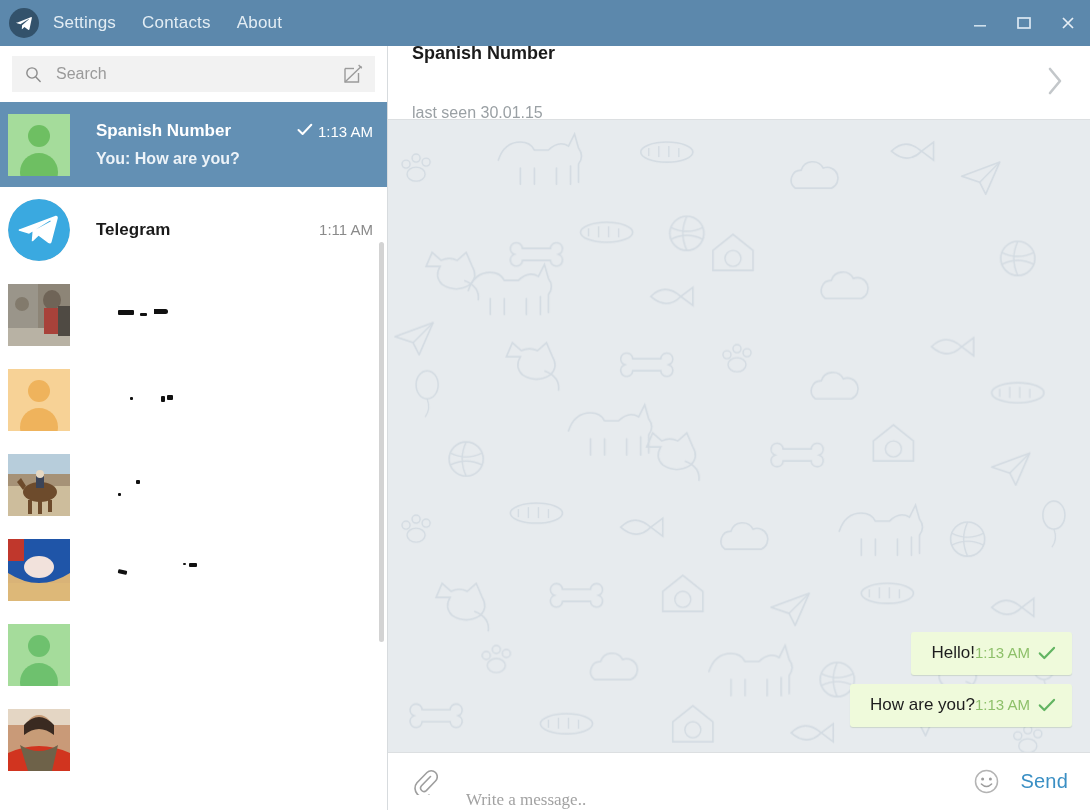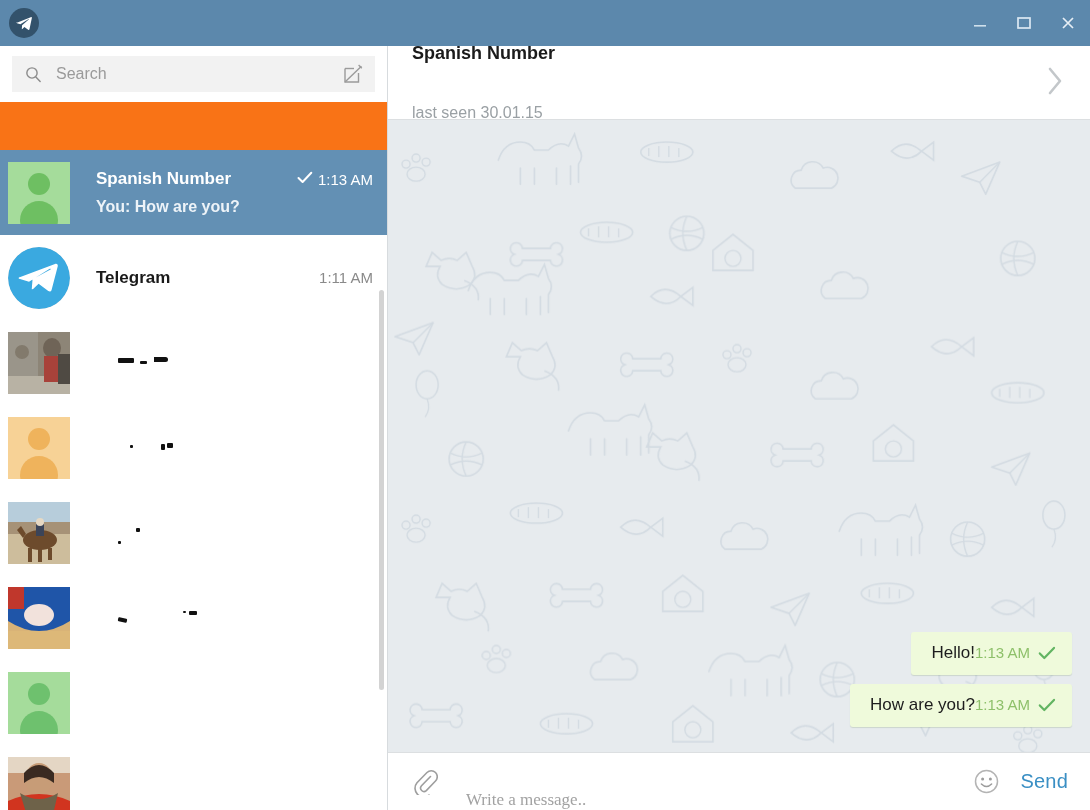--- a/index.html
+++ b/index.html
@@ -42,25 +42,24 @@
     display: flex; align-items: center; justify-content: center;
   }
   .tb-btn svg { display: block; }
 
   
   .body { flex: 1 1 auto; display: flex; min-height: 0; }
 
   
   .sidebar {
     width: 388px; flex: 0 0 388px;
-    background: #f97316;
+    background: #14b8a6;
     display: flex; flex-direction: column;
     border-right: 1px solid #d7dbde;
     position: relative;
-    gap: 48px;
   }
   .search-wrap {
     height: 56px; flex: 0 0 56px;
     display: flex; align-items: center;
     padding: 0 12px;
     background:#fff;
   }
   .search-box {
     flex: 1 1 auto; height: 36px;
     background: #f2f2f2;
@@ -205,20 +204,25 @@
 </head>
 <body>
 
 <div class="app">
 
   <div class="titlebar">
     <div class="tb-logo">
       <svg width="18" height="18" viewBox="0 0 24 24">
         <path d="M2.5 11.6 21 4.2c.9-.35 1.7.25 1.4 1.3l-3.1 14.8c-.23 1.05-.95 1.3-1.75.8l-5-3.7-2.4 2.3c-.3.3-.55.55-1.1.55l.4-5.15L18.3 7.2c.4-.35-.1-.55-.6-.2L7.2 13.6l-4.5-1.4c-.95-.3-.97-.95.2-1.4z" fill="#ffffff"></path>
       </svg>
+    </div>
+    <div class="tb-menu">
+      <span class="tb-menu-item">Settings</span>
+      <span class="tb-menu-item">Contacts</span>
+      <span class="tb-menu-item">About</span>
     </div>
     <div class="tb-controls">
       <div class="tb-btn">
         <svg width="16" height="16" viewBox="0 0 16 16">
             <rect x="2" y="10" width="12" height="1.6" fill="#cfe0ec"></rect>
           </svg>
       </div>
       <div class="tb-btn">
         <svg width="18" height="18" viewBox="0 0 18 18">
             <rect x="3" y="4" width="12" height="10" fill="none" stroke="#dbe8f2" stroke-width="1.7"></rect>

